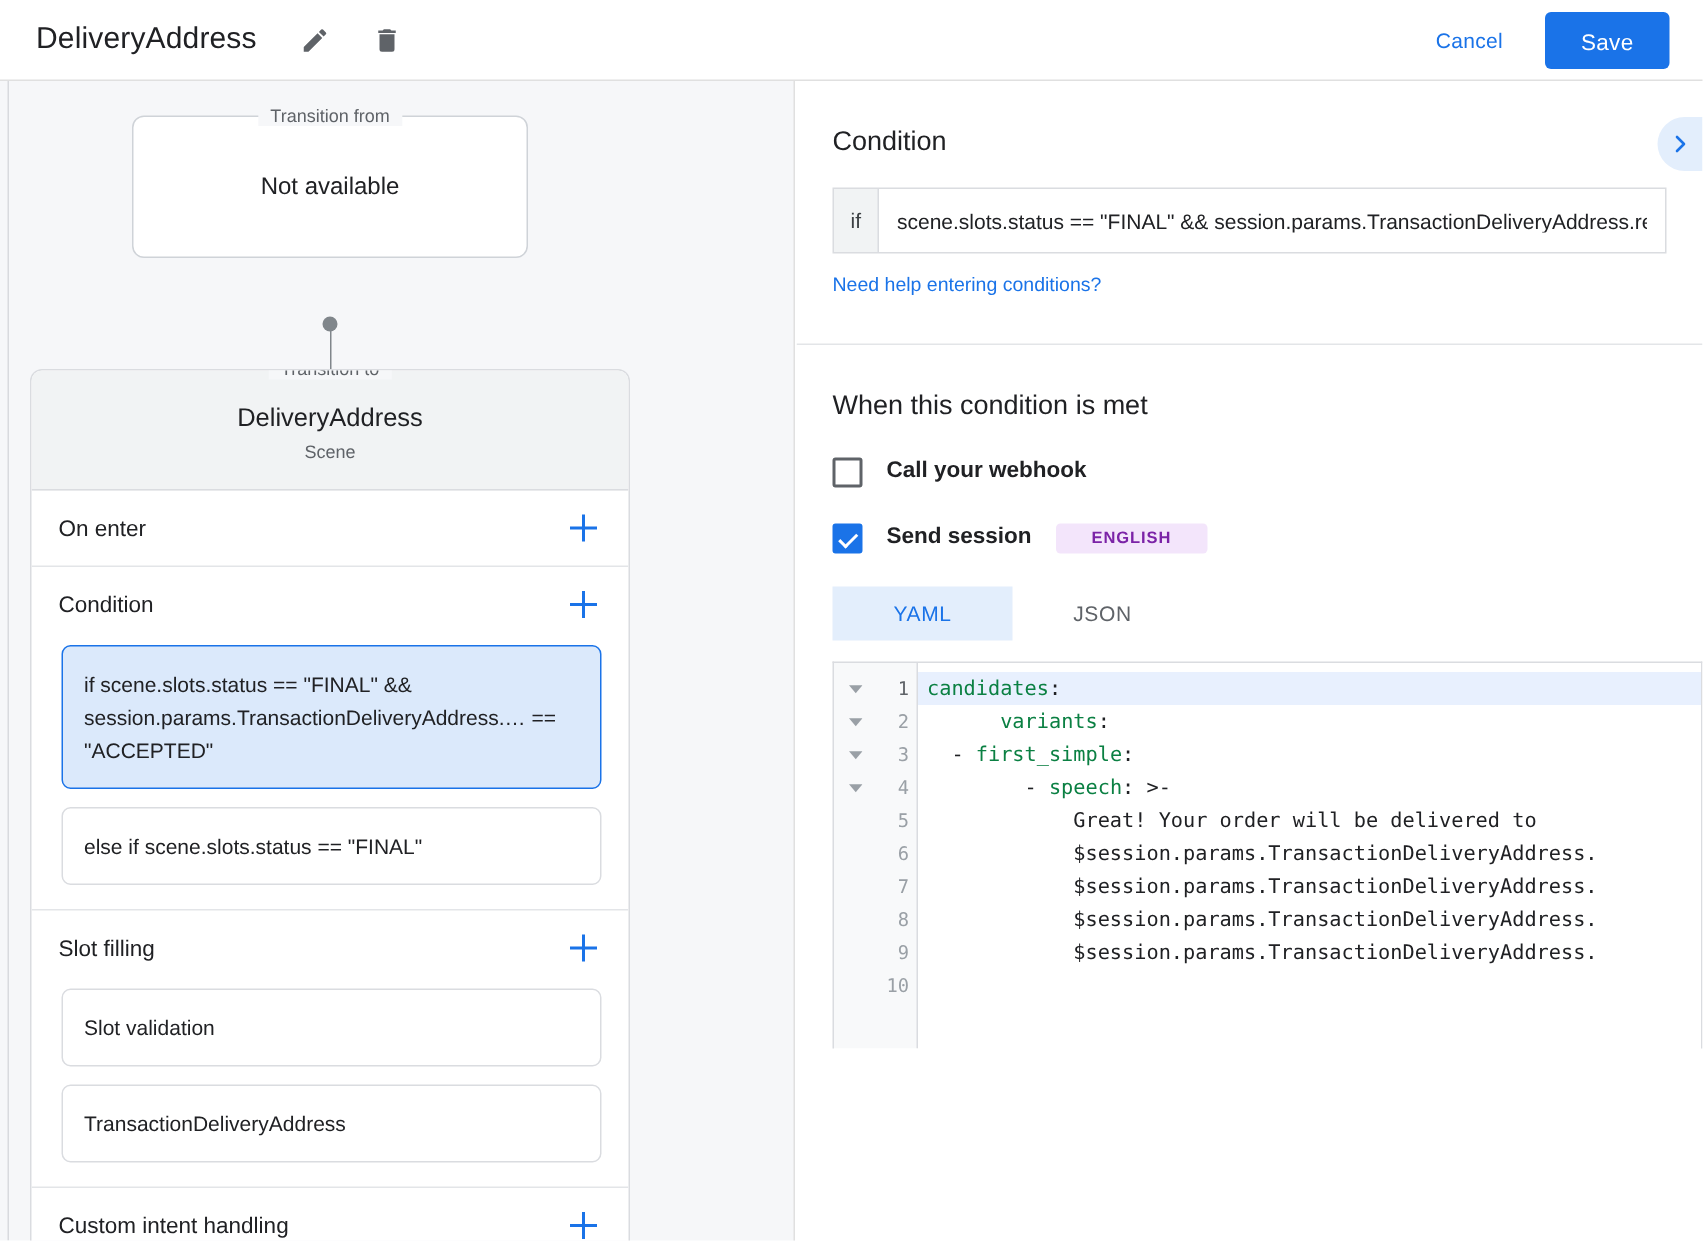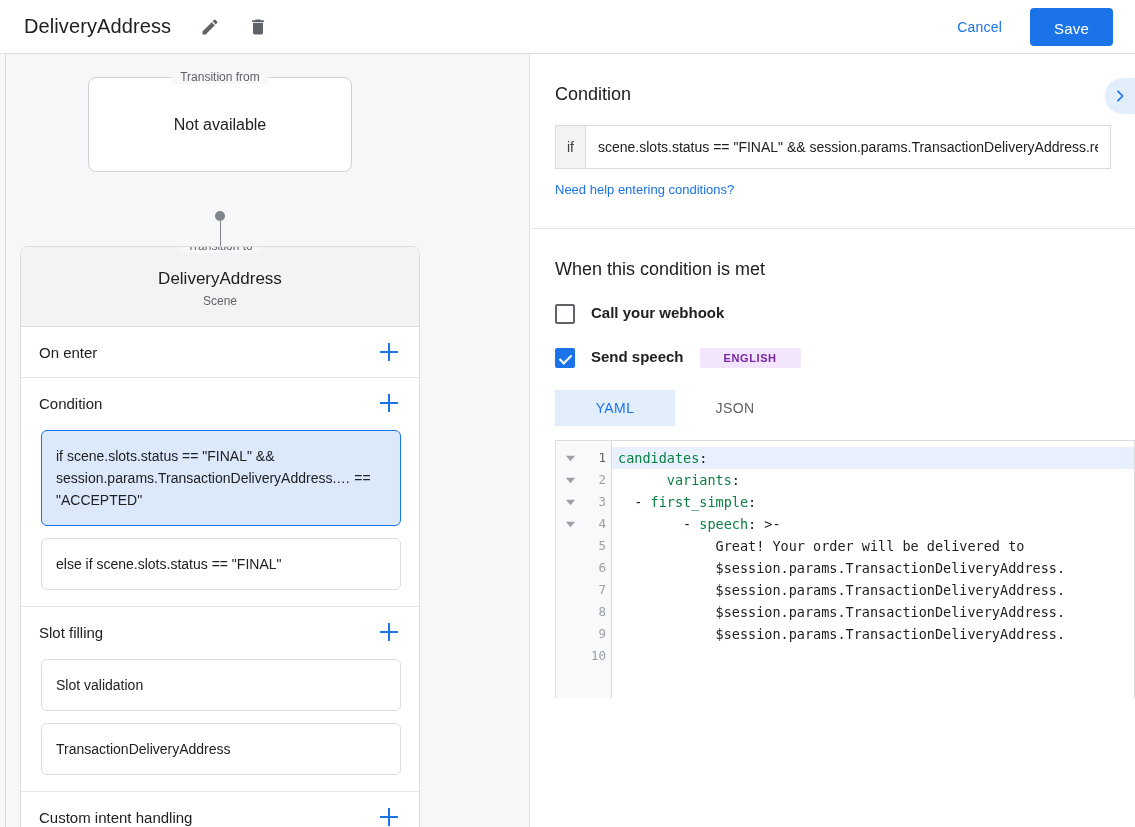--- a/index.html
+++ b/index.html
@@ -407,21 +407,21 @@
   <div class="rp-section">
     <div class="rp-h">When this condition is met</div>
 
     <div class="cb-row">
       <span class="cbx"></span>
       <span class="cb-label">Call your webhook</span>
     </div>
 
     <div class="cb-row">
       <span class="cbx checked"></span>
-      <span class="cb-label">Send speech</span>
+      <span class="cb-label">Send session</span>
       <span class="lang-badge">ENGLISH</span>
     </div>
 
 
     <div class="tabs">
       <div class="tab active">YAML</div>
       <div class="tab">JSON</div>
     </div>
   </div>
 

